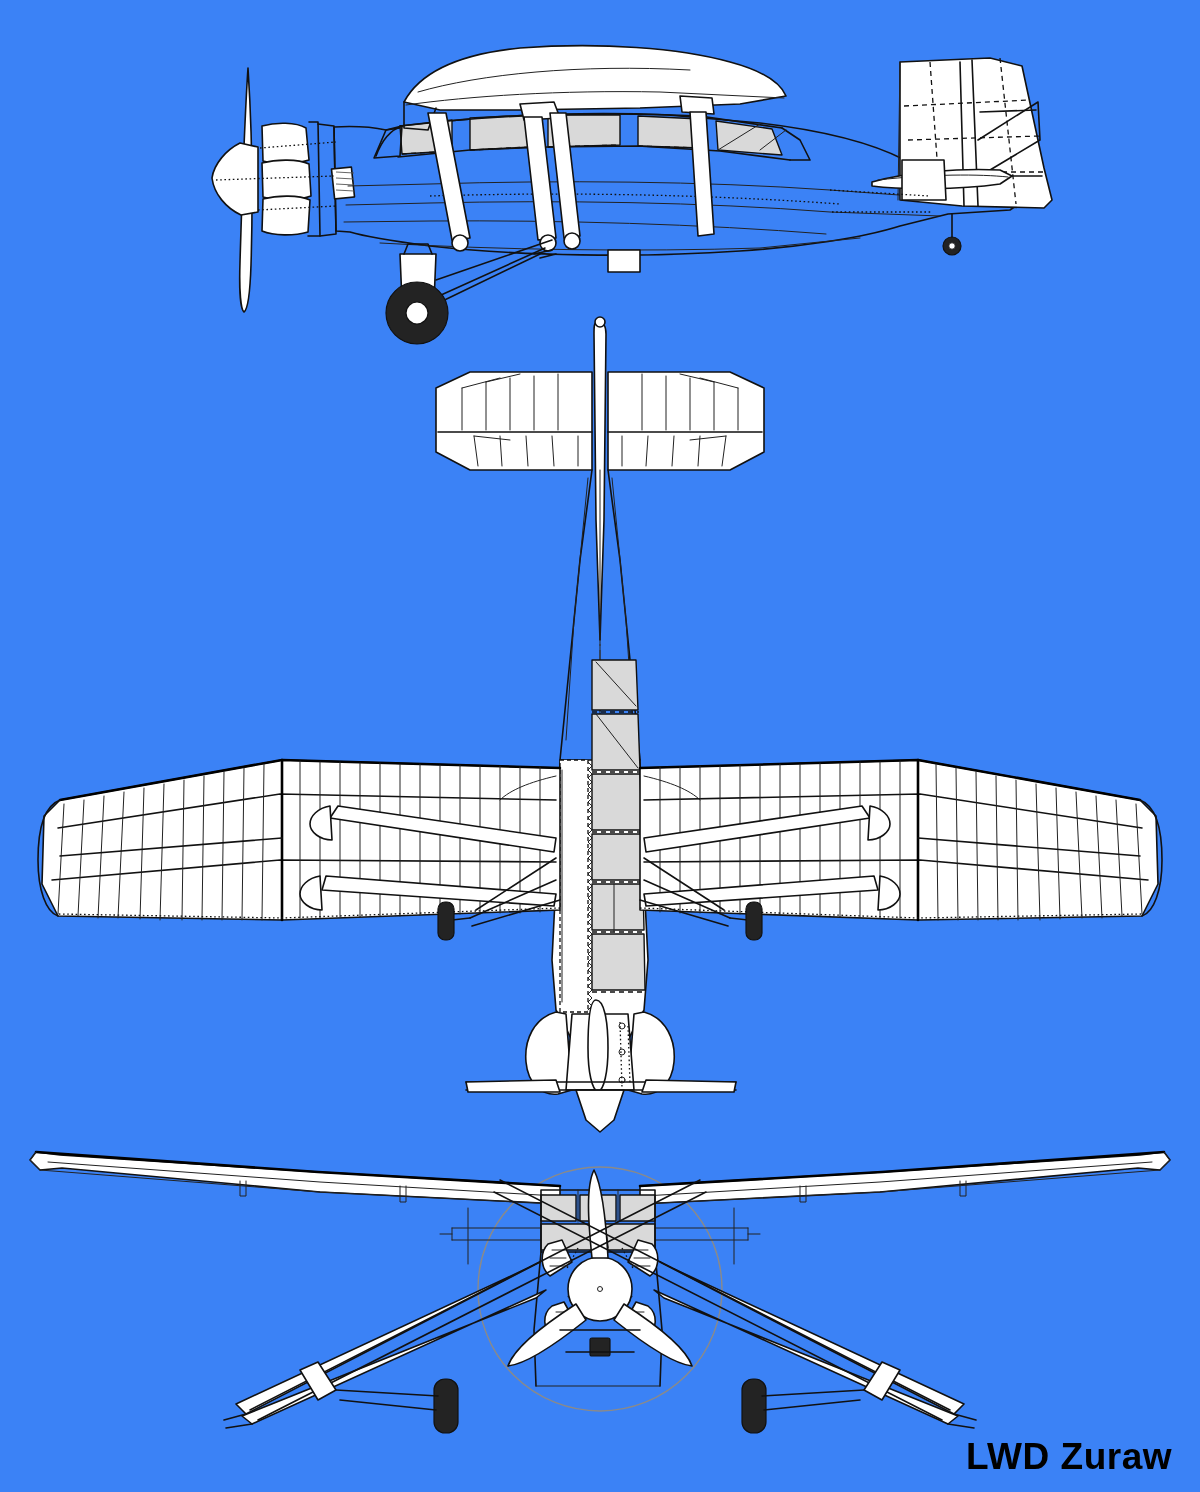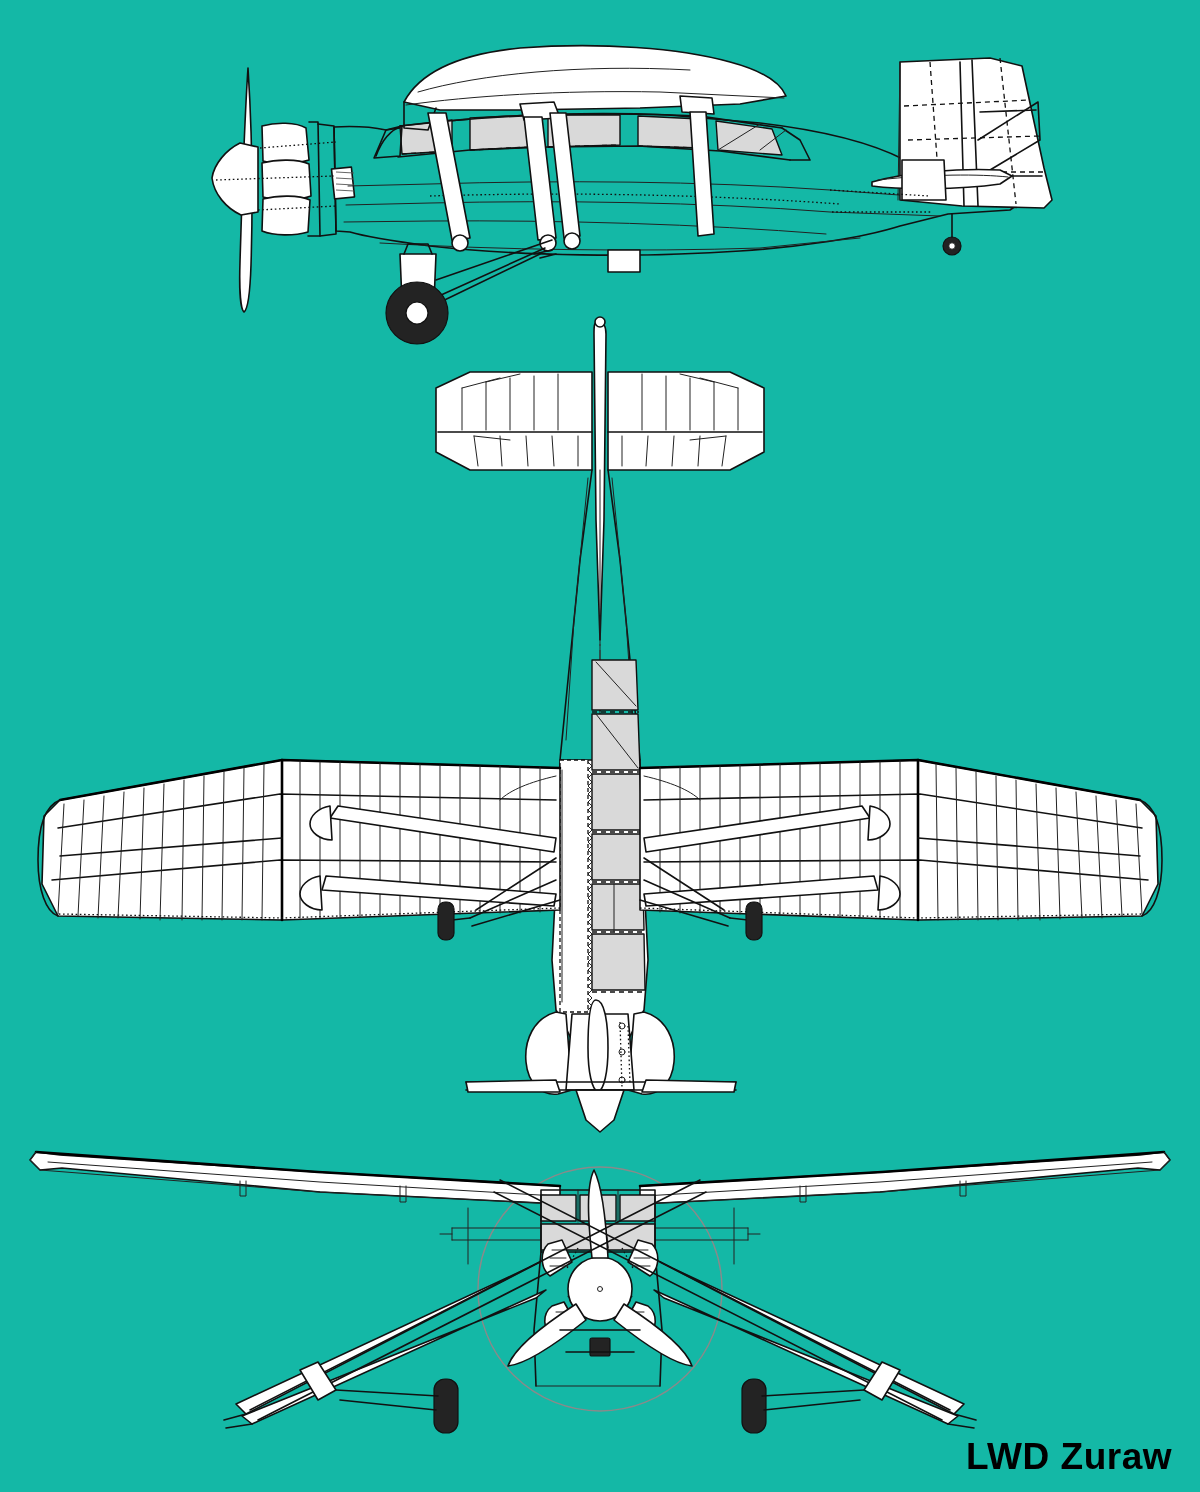--- a/index.html
+++ b/index.html
@@ -10,21 +10,21 @@
   body {
     width: 1200px;
     height: 1492px;
     position: relative;
     font-family: "Liberation Sans", sans-serif;
     overflow: hidden;
   }
   #sheet {
     position: absolute;
     inset: 0;
-    background: #14b8a6;
+    background: #3b82f6;
   }
   svg.drawing {
     position: absolute;
     left: 0;
     top: 0;
     width: 1200px;
     height: 1492px;
     display: block;
   }
   .caption {

